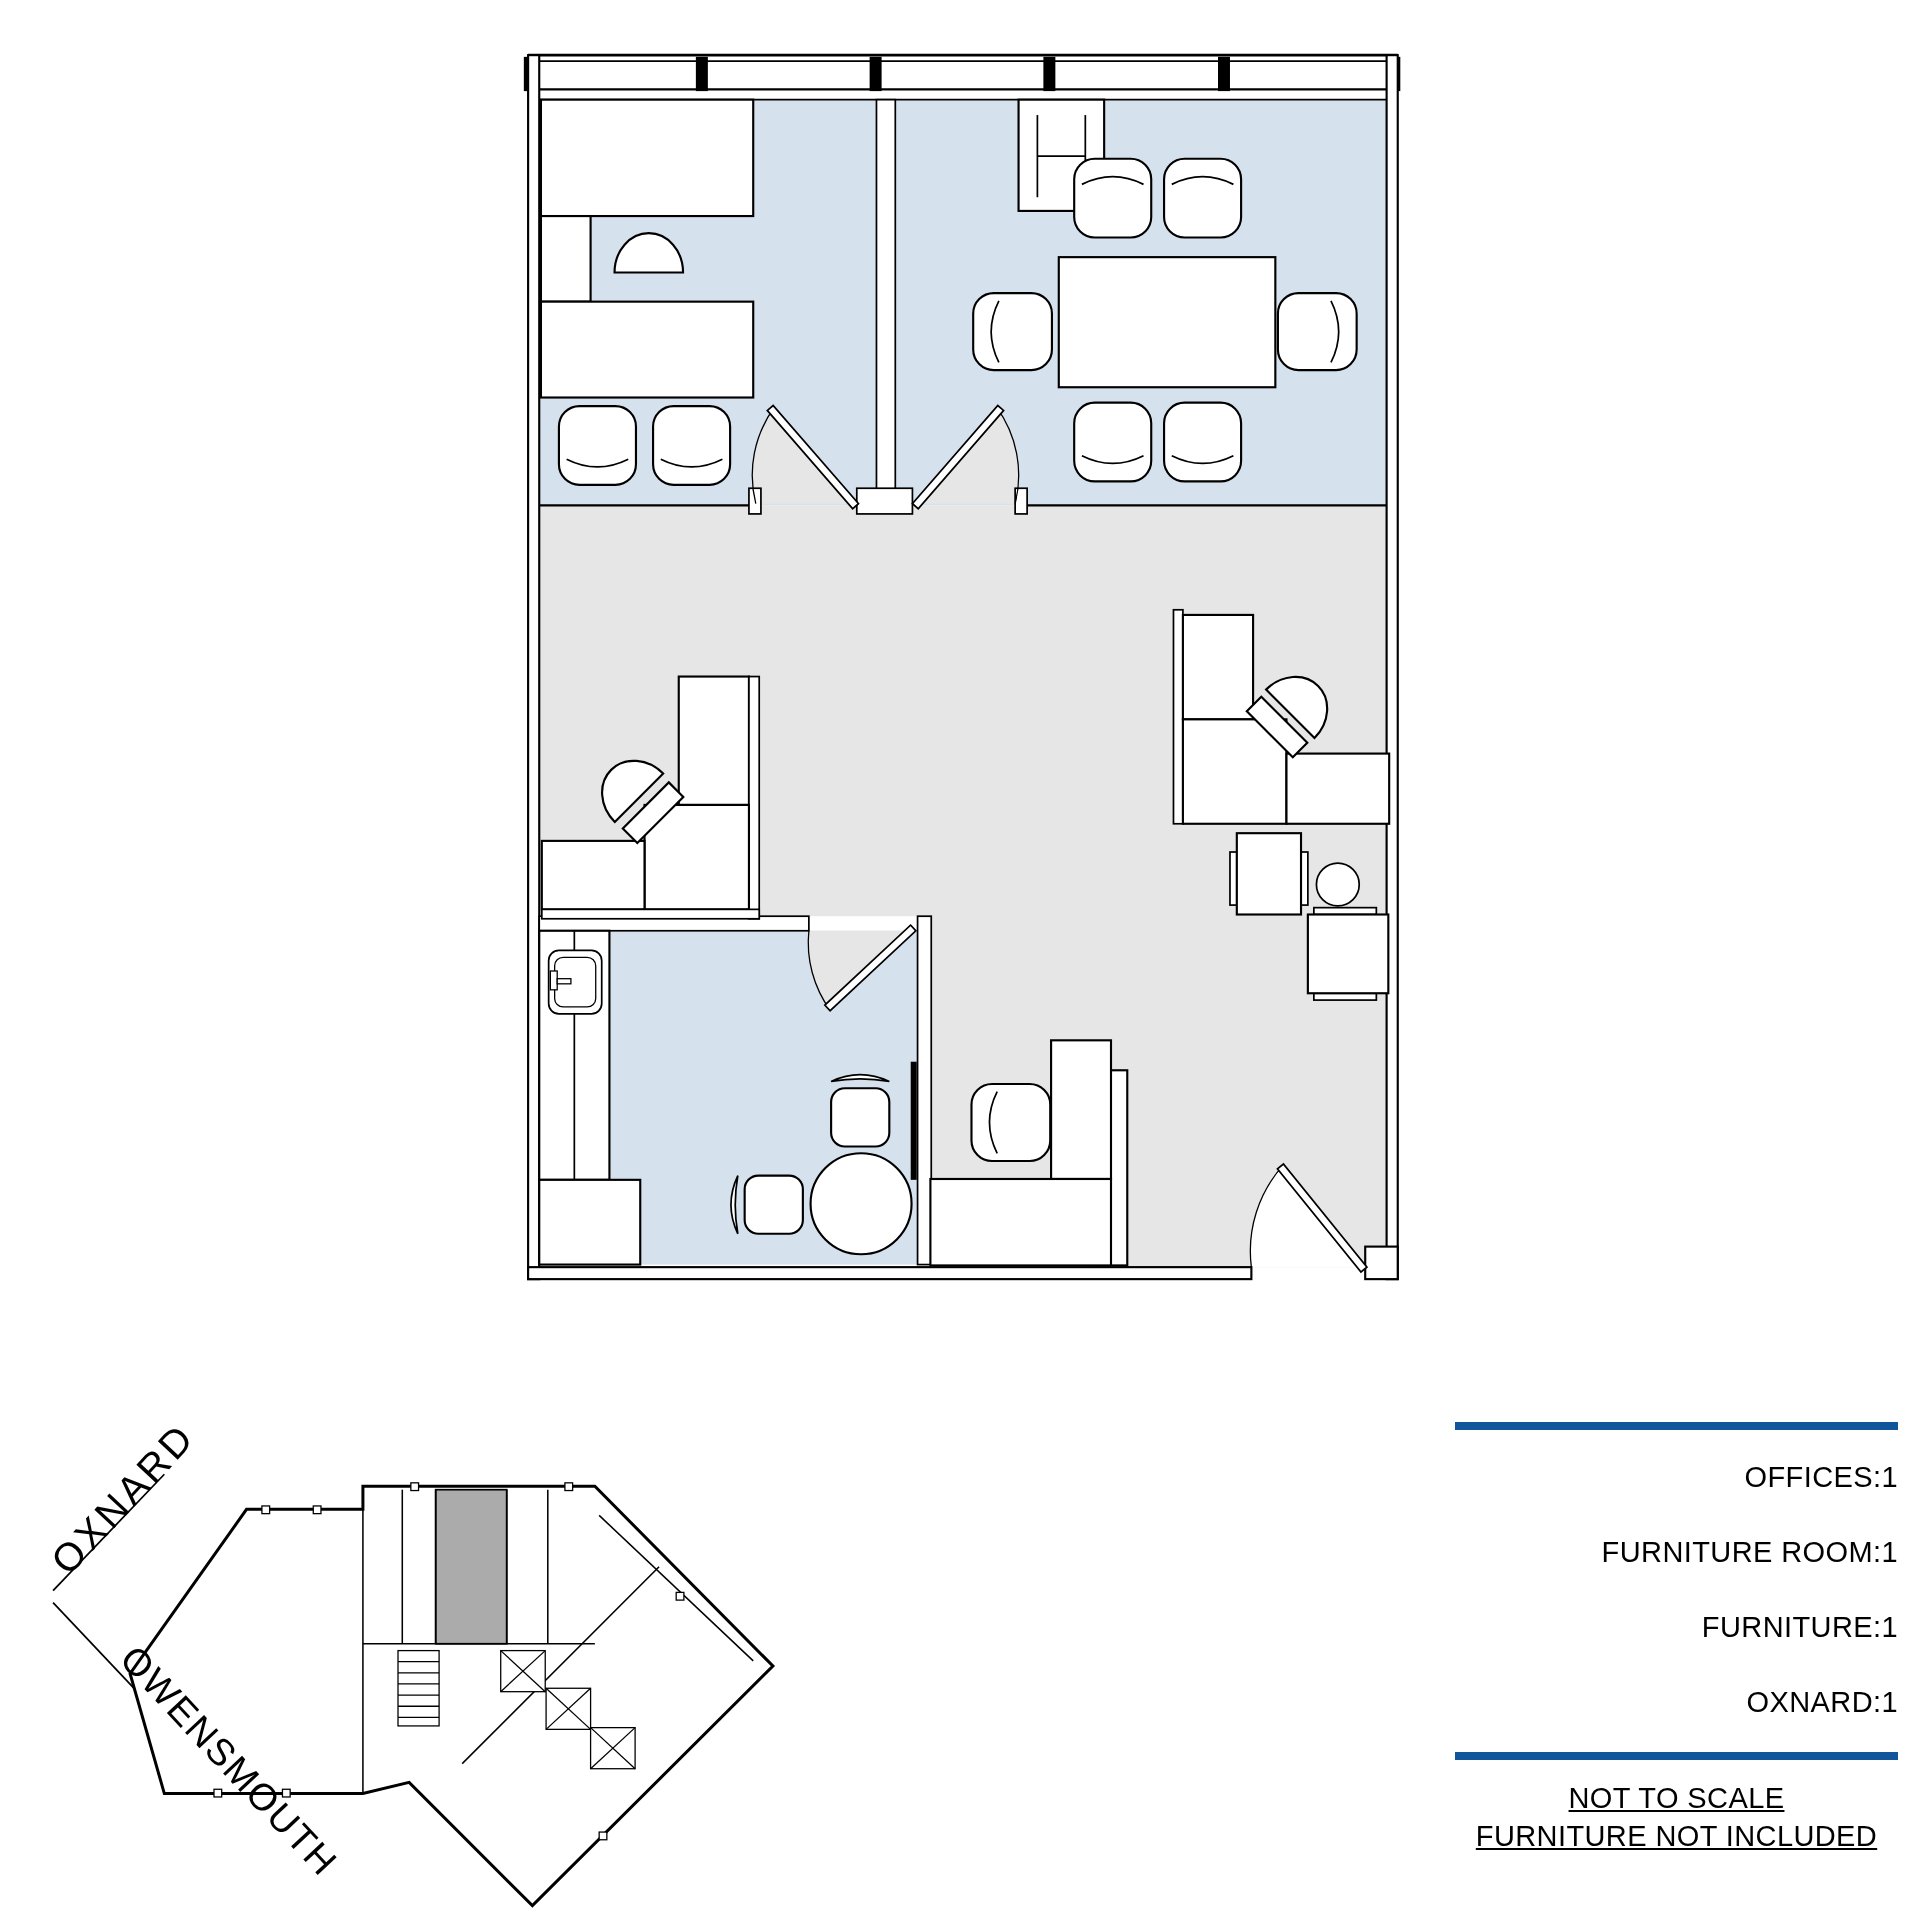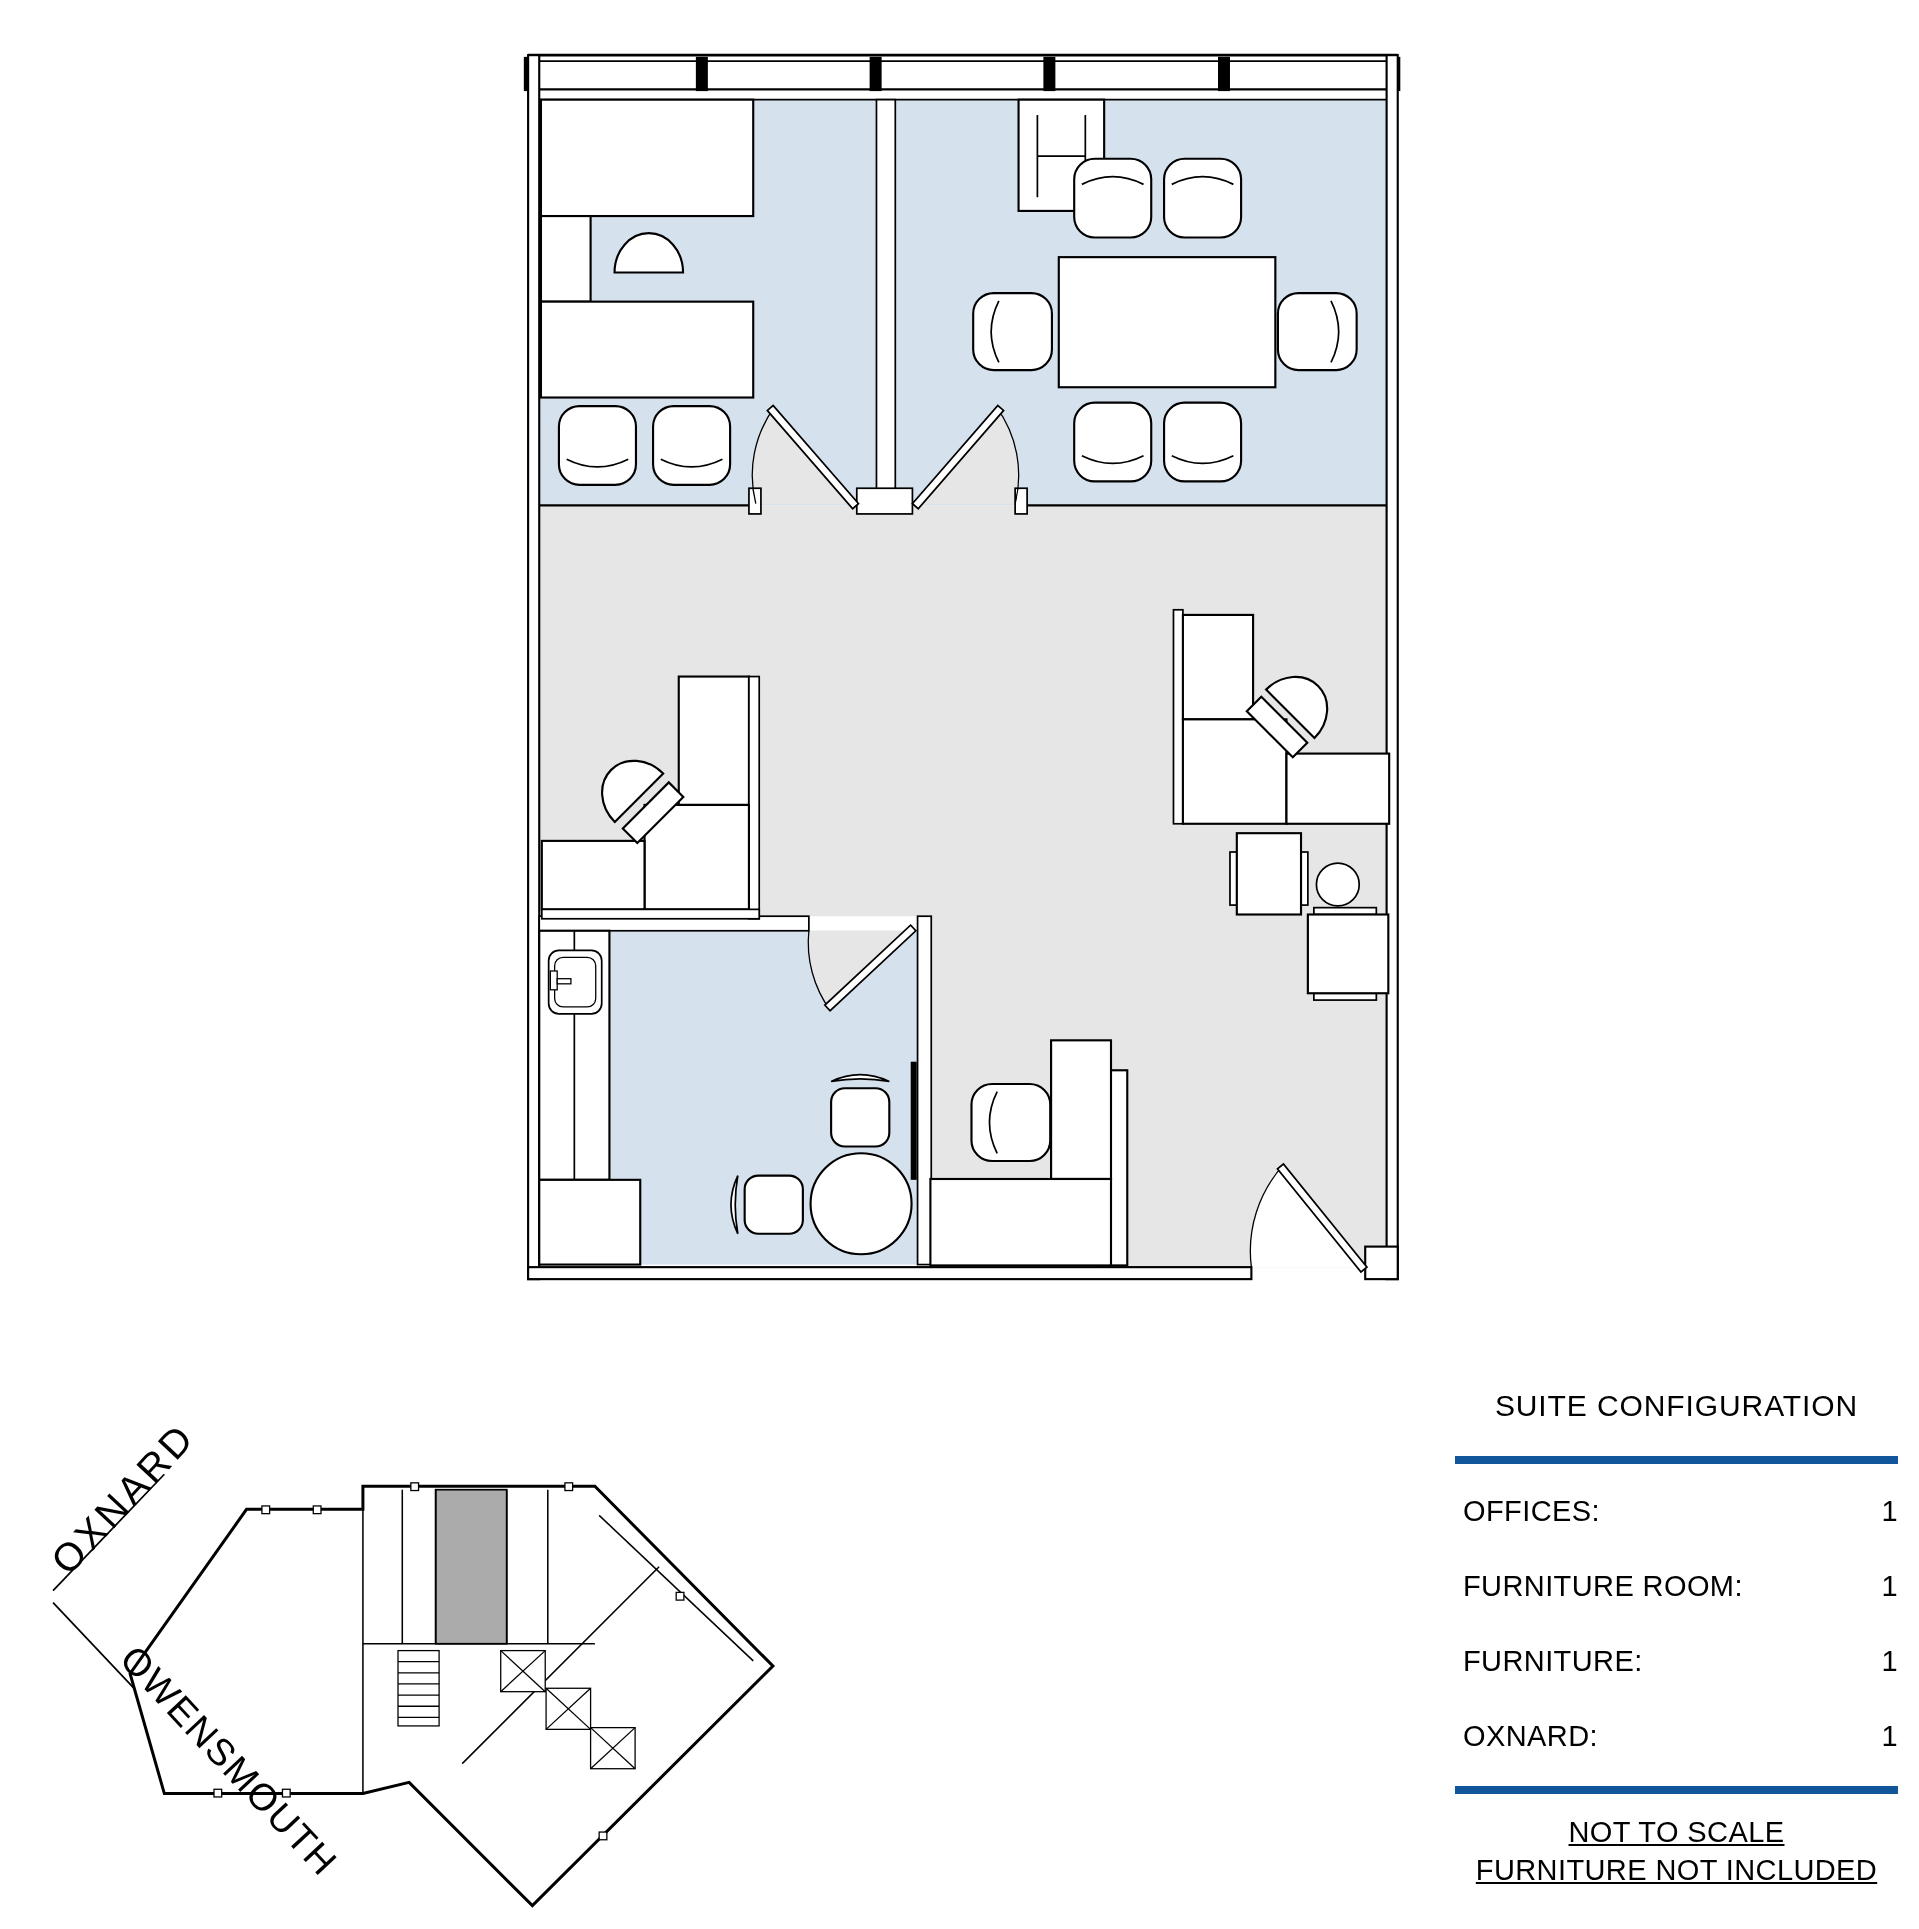--- a/index.html
+++ b/index.html
@@ -25,21 +25,21 @@
   }
   .rule{
     height:7.7px;
     background:#11569B;
     margin-top:33px;
   }
   .config-rows{margin-top:10.3px;}
   .config-row{
     height:75px;
     display:flex;
-    justify-content:space-between;
+    justify-content:flex-end;
     align-items:center;
     font-size:29px;
     letter-spacing:0.4px;
     margin-left:8px;
   }
   .rule.bottom{margin-top:12px;}
   .note{
     text-align:center;
     font-size:29px;
     margin-top:22px;
@@ -258,21 +258,20 @@
       <rect x="790" y="1860" width="9" height="9"></rect>
       <rect x="700" y="2140" width="9" height="9"></rect>
     </g>
 
     <text transform="translate(80,1842) rotate(-47)" font-size="46" letter-spacing="4" fill="#000">OXNARD</text>
     <text transform="translate(138,1940) rotate(47)" font-size="44" letter-spacing="2" fill="#000">OWENSMOUTH</text>
   </g>
 </svg>
 
 <div class="config">
-  <div class="config-title">SUITE CONFIGURATION</div>
   <div class="rule"></div>
   <div class="config-rows">
     <div class="config-row">
       <span>OFFICES:</span>
       <span>1</span>
     </div>
     <div class="config-row">
       <span>FURNITURE ROOM:</span>
       <span>1</span>
     </div>

